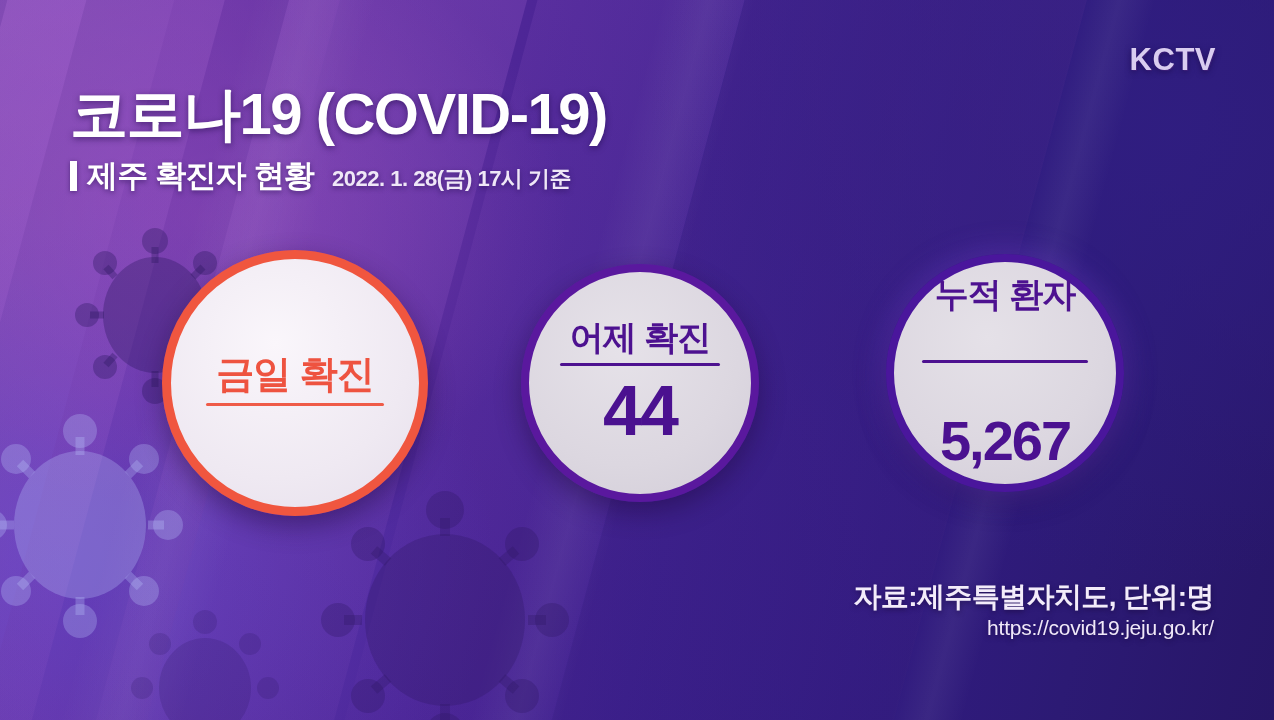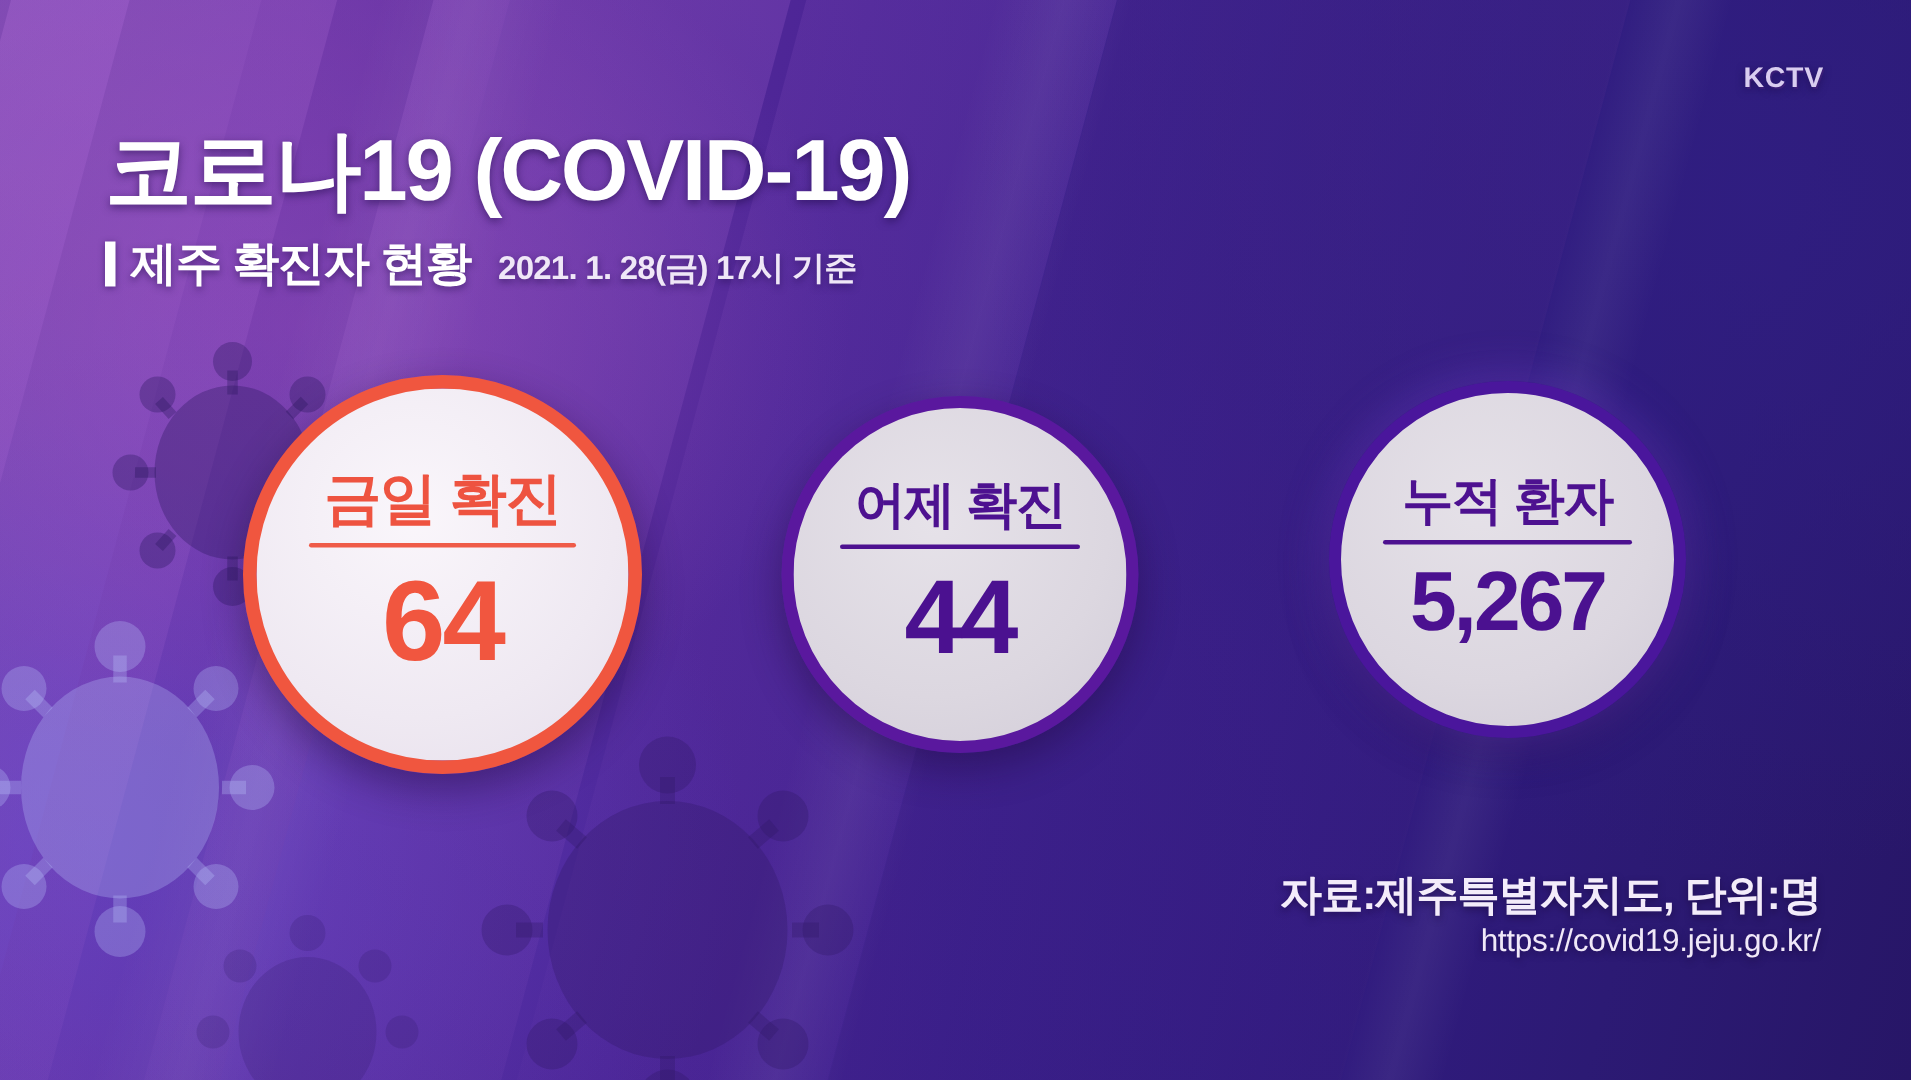--- a/index.html
+++ b/index.html
@@ -80,21 +80,21 @@
   }
   #subtitle-date {
     font-size:22px; font-weight:700; color:#efe7f7;
     letter-spacing:-0.5px; white-space:nowrap;
     text-shadow:0 2px 5px rgba(30,10,70,0.5);
   }
 
   
   #kctv-logo {
     position:absolute; right:58px; top:42px;
-    font-size:19px; font-weight:800; letter-spacing:0.5px;
+    font-size:31px; font-weight:800; letter-spacing:0.5px;
     color:#d9cdf0;
     text-shadow:1px 1px 0 rgba(60,30,120,0.9), 0 2px 6px rgba(20,5,60,0.6);
   }
 
   
   .circle {
     position:absolute;
     border-radius:50%;
     display:flex; flex-direction:column;
     align-items:center; justify-content:center;
@@ -131,20 +131,21 @@
   #circle-yesterday .label { font-size:34px; color:#4d1190; margin-bottom:9px; }
   #circle-yesterday .divider { width:160px; background:#4d1190; margin-bottom:4px; }
   #circle-yesterday .value { font-size:70px; color:#4b1190; margin-top:6px; }
 
   
   #circle-total {
     left:886px; top:254px; width:238px; height:238px;
     background:radial-gradient(circle at 42% 34%, #e5e1e8 0%, #dcd7e0 60%, #d1ccd7 100%);
     border:8px solid #4a169c;
     box-shadow:0 0 26px 6px rgba(120,70,220,0.35), 0 10px 26px rgba(20,6,50,0.5);
+    gap:40px;
   }
   #circle-total .label { font-size:34px; color:#4d1190; margin-bottom:9px; }
   #circle-total .divider { width:166px; background:#4d1190; margin-bottom:4px; }
   #circle-total .value { font-size:56px; color:#4b1190; margin-top:6px; }
 
   
   #source {
     position:absolute; right:60px; bottom:78px;
     text-align:right; line-height:1.28;
   }
@@ -267,30 +268,29 @@
           <circle cx="40" cy="44" r="11"></circle>
       </g>
     </svg>
   </div>
 
   <div id="header">
     <div id="title-main">코로나19 (COVID-19)</div>
     <div id="subtitle-row">
       <div id="sub-bar"></div>
       <div id="subtitle-main">제주 확진자 현황</div>
-      <div id="subtitle-date">2021. 1. 28(금) 17시 기준</div>
+      <div id="subtitle-date">2022. 1. 28(금) 17시 기준</div>
     </div>
   </div>
 
   <div id="kctv-logo">KCTV</div>
 
   <div id="circle-today" class="circle">
     <div class="label">금일 확진</div>
     <div class="divider"></div>
-    <div class="value">64</div>
   </div>
 
   <div id="circle-yesterday" class="circle">
     <div class="label">어제 확진</div>
     <div class="divider"></div>
     <div class="value">44</div>
   </div>
 
   <div id="circle-total" class="circle">
     <div class="label">누적 환자</div>

